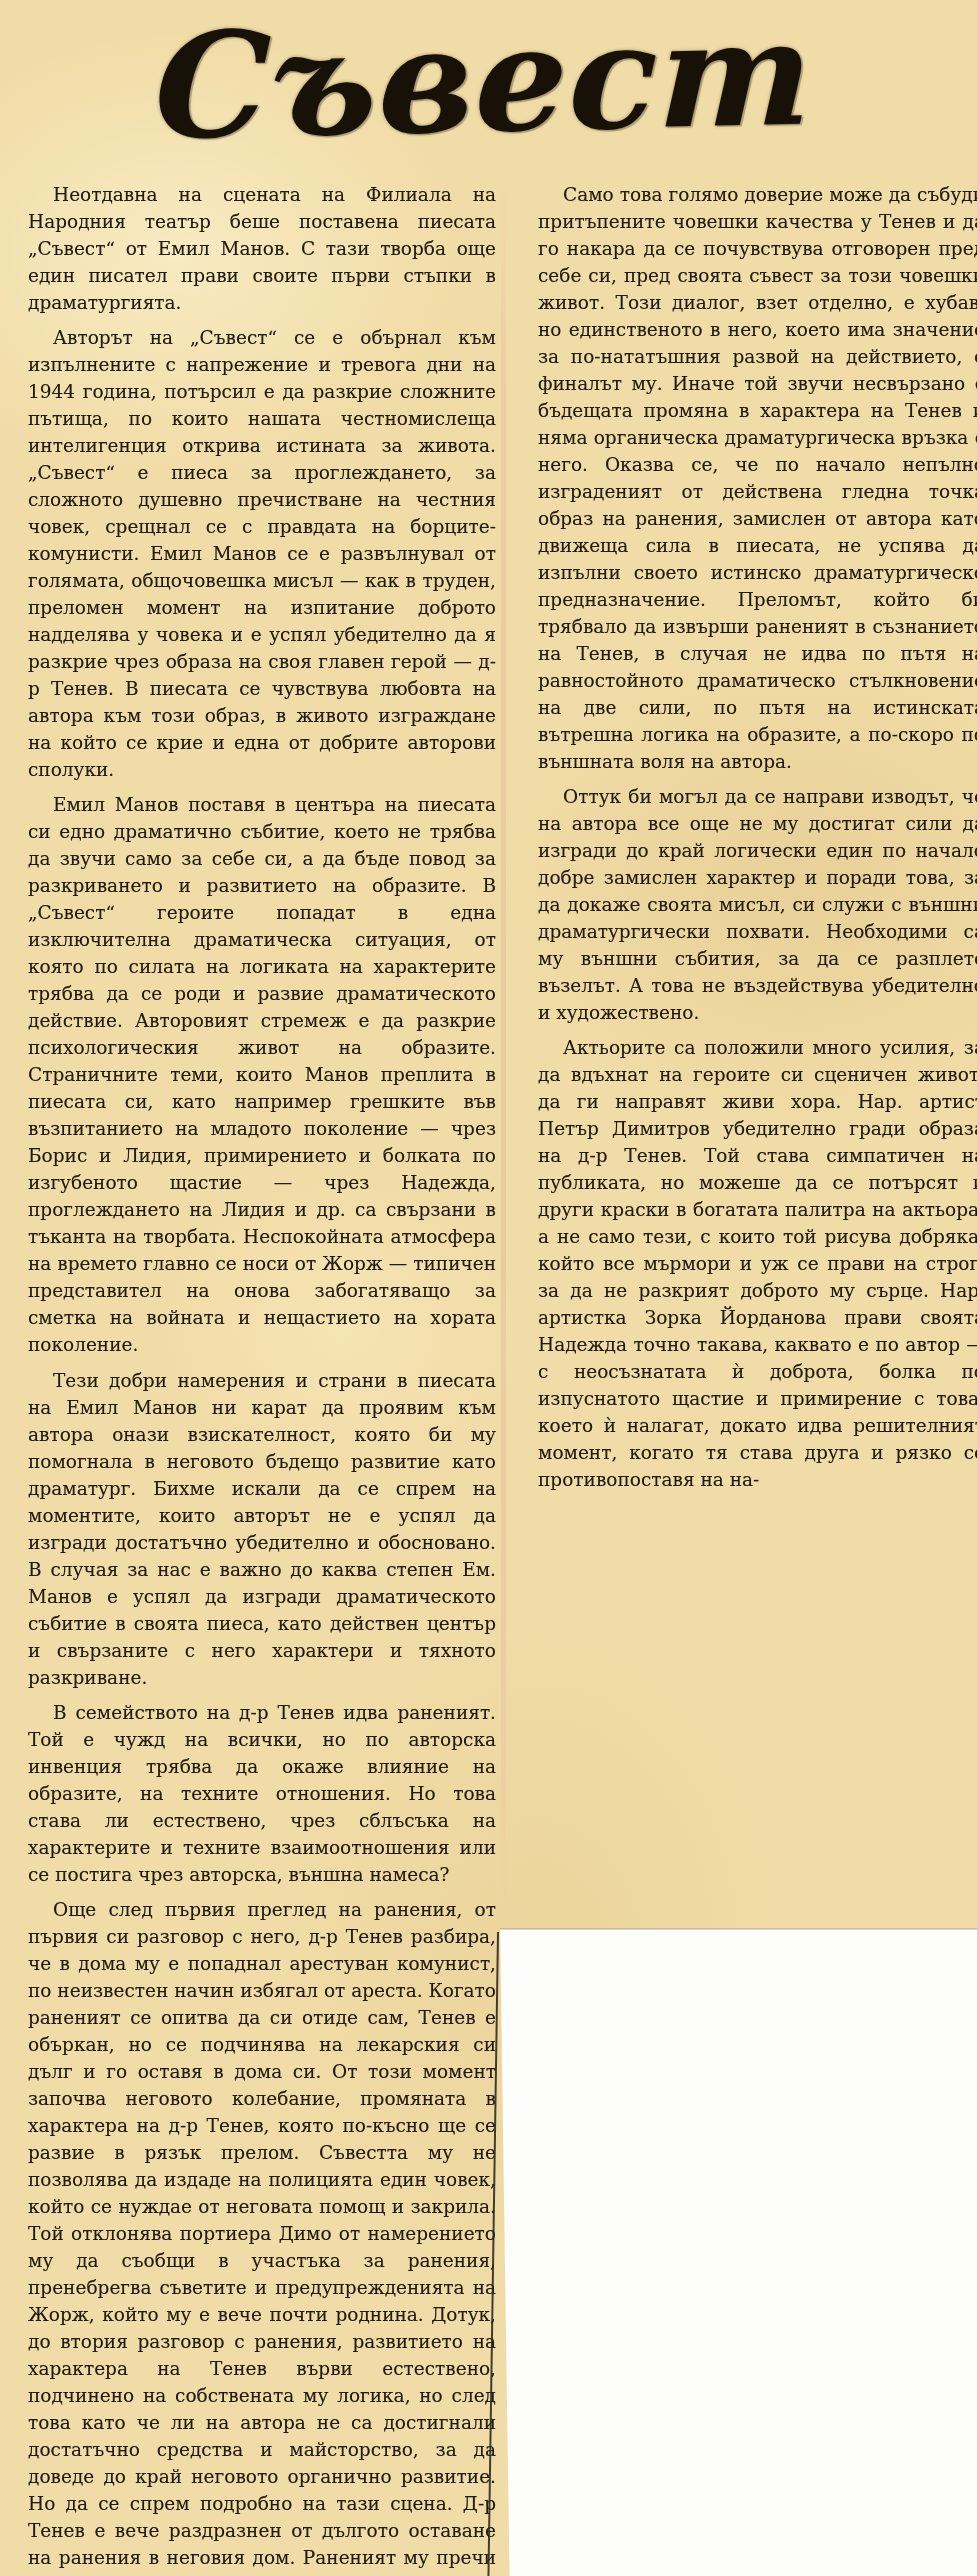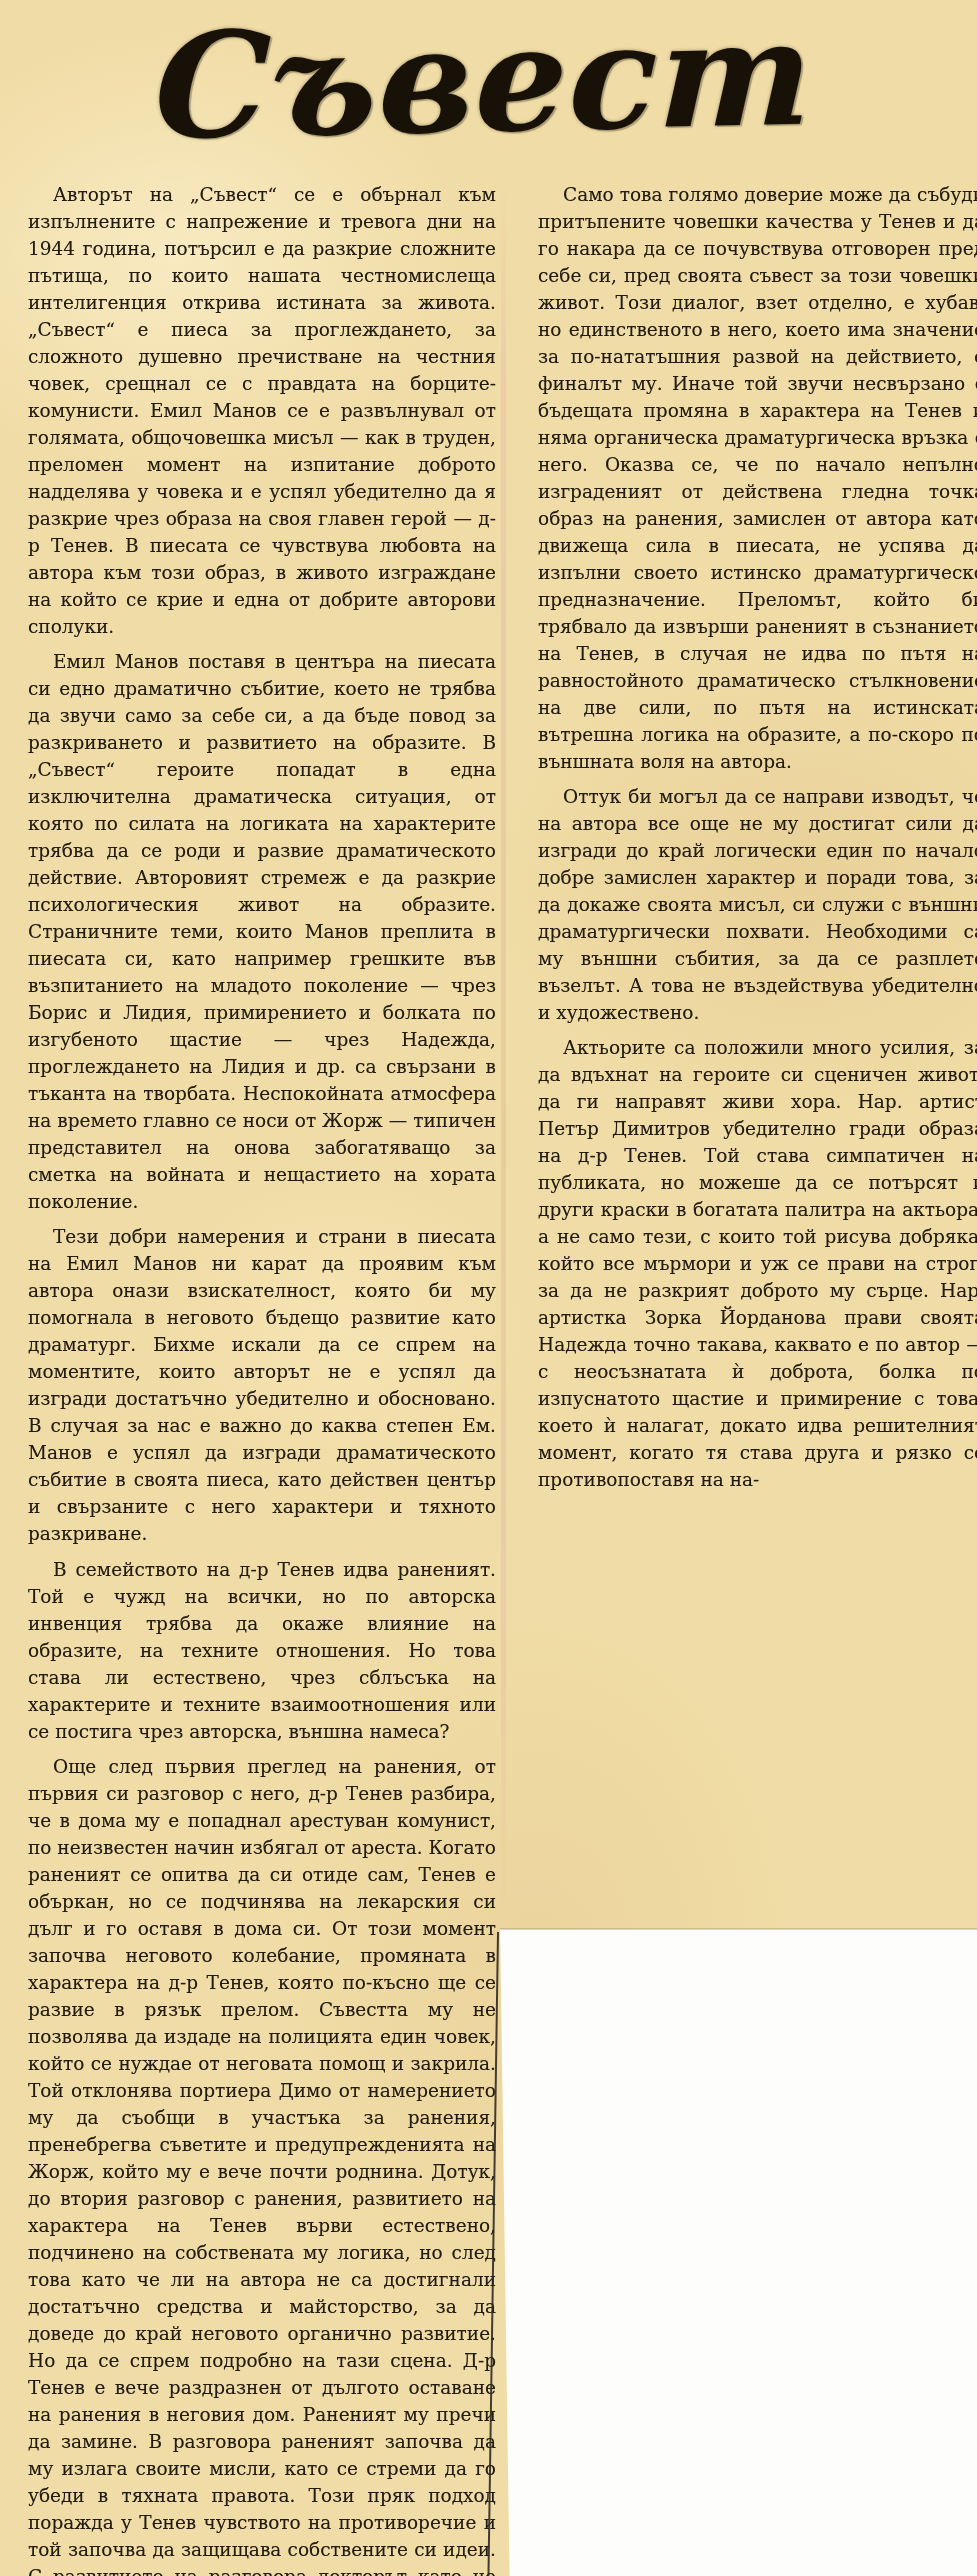--- a/index.html
+++ b/index.html
@@ -65,20 +65,21 @@
   }
 </style>
 </head>
 <body>
 
 <div class="clipping">
 
   <h1 class="title">Съвест</h1>
 
   <div class="col col-left">
+    <p>Неотдавна на сцената на Филиала на Народния театър беше поставена пиесата „Съвест“ от Емил Манов. С тази творба още един писател прави своите първи стъпки в драматургията.</p>
     <p>Авторът на „Съвест“ се е обърнал към изпълнените с напрежение и тревога дни на 1944 година, потърсил е да разкрие сложните пътища, по които нашата честномислеща интелигенция открива истината за живота. „Съвест“ е пиеса за проглеждането, за сложното душевно пречистване на честния човек, срещнал се с правдата на борците-комунисти. Емил Манов се е развълнувал от голямата, общочовешка мисъл — как в труден, преломен момент на изпитание доброто надделява у човека и е успял убедително да я разкрие чрез образа на своя главен герой — д-р Тенев. В пиесата се чувствува любовта на автора към този образ, в живото изграждане на който се крие и една от добрите авторови сполуки.</p>
     <p>Емил Манов поставя в центъра на пиесата си едно драматично събитие, което не трябва да звучи само за себе си, а да бъде повод за разкриването и развитието на образите. В „Съвест“ героите попадат в една изключителна драматическа ситуация, от която по силата на логиката на характерите трябва да се роди и развие драматическото действие. Авторовият стремеж е да разкрие психологическия живот на образите. Страничните теми, които Манов преплита в пиесата си, като например грешките във възпитанието на младото поколение — чрез Борис и Лидия, примирението и болката по изгубеното щастие — чрез Надежда, проглеждането на Лидия и др. са свързани в тъканта на творбата. Неспокойната атмосфера на времето главно се носи от Жорж — типичен представител на онова забогатяващо за сметка на войната и нещастието на хората поколение.</p>
     <p>Тези добри намерения и страни в пиесата на Емил Манов ни карат да проявим към автора онази взискателност, която би му помогнала в неговото бъдещо развитие като драматург. Бихме искали да се спрем на моментите, които авторът не е успял да изгради достатъчно убедително и обосновано. В случая за нас е важно до каква степен Ем. Манов е успял да изгради драматическото събитие в своята пиеса, като действен център и свързаните с него характери и тяхното разкриване.</p>
     <p>В семейството на д-р Тенев идва раненият. Той е чужд на всички, но по авторска инвенция трябва да окаже влияние на образите, на техните отношения. Но това става ли естествено, чрез сблъсъка на характерите и техните взаимоотношения или се постига чрез авторска, външна намеса?</p>
     <p>Още след първия преглед на ранения, от първия си разговор с него, д-р Тенев разбира, че в дома му е попаднал арестуван комунист, по неизвестен начин избягал от ареста. Когато раненият се опитва да си отиде сам, Тенев е объркан, но се подчинява на лекарския си дълг и го оставя в дома си. От този момент започва неговото колебание, промяната в характера на д-р Тенев, която по-късно ще се развие в рязък прелом. Съвестта му не позволява да издаде на полицията един човек, който се нуждае от неговата помощ и закрила. Той отклонява портиера Димо от намерението му да съобщи в участъка за ранения, пренебрегва съветите и предупрежденията на Жорж, който му е вече почти роднина. Дотук, до втория разговор с ранения, развитието на характера на Тенев върви естествено, подчинено на собствената му логика, но след това като че ли на автора не са достигнали достатъчно средства и майсторство, за да доведе до край неговото органично развитие. Но да се спрем подробно на тази сцена. Д-р Тенев е вече раздразнен от дългото оставане на ранения в неговия дом. Раненият му пречи да замине. В разговора раненият започва да му излага своите мисли, като се стреми да го убеди в тяхната правота. Този пряк подход поражда у Тенев чувството на противоречие и той започва да защищава собствените си идеи. С развитието на разговора докторът като че ли е разколебан в абсурдността на комунистическото общество и като че ли вече го приема или поне се поддава на известно влияние. Но извън всичките добре казани правдиви думи, единственият убедителен аргумент на ранения — това е доверието, което той оказва на човека Тенев. Това е единственото нещо, което кара Тенев да се замисли. След това той вече никога не би издал този човек, ако ще би да заплати и с цената на собствения живот.</p>
   </div>
 
   <div class="col col-right">
     <p>Само това голямо доверие може да събуди притъпените човешки качества у Тенев и да го накара да се почувствува отговорен пред себе си, пред своята съвест за този човешки живот. Този диалог, взет отделно, е хубав, но единственото в него, което има значение за по-нататъшния развой на действието, е финалът му. Иначе той звучи несвързано с бъдещата промяна в характера на Тенев и няма органическа драматургическа връзка с него. Оказва се, че по начало непълно изграденият от действена гледна точка образ на ранения, замислен от автора като движеща сила в пиесата, не успява да изпълни своето истинско драматургическо предназначение. Преломът, който би трябвало да извърши раненият в съзнанието на Тенев, в случая не идва по пътя на равностойното драматическо стълкновение на две сили, по пътя на истинската вътрешна логика на образите, а по-скоро по външната воля на автора.</p>
     <p>Оттук би могъл да се направи изводът, че на автора все още не му достигат сили да изгради до край логически един по начало добре замислен характер и поради това, за да докаже своята мисъл, си служи с външни драматургически похвати. Необходими са му външни събития, за да се разплете възелът. А това не въздействува убедително и художествено.</p>

